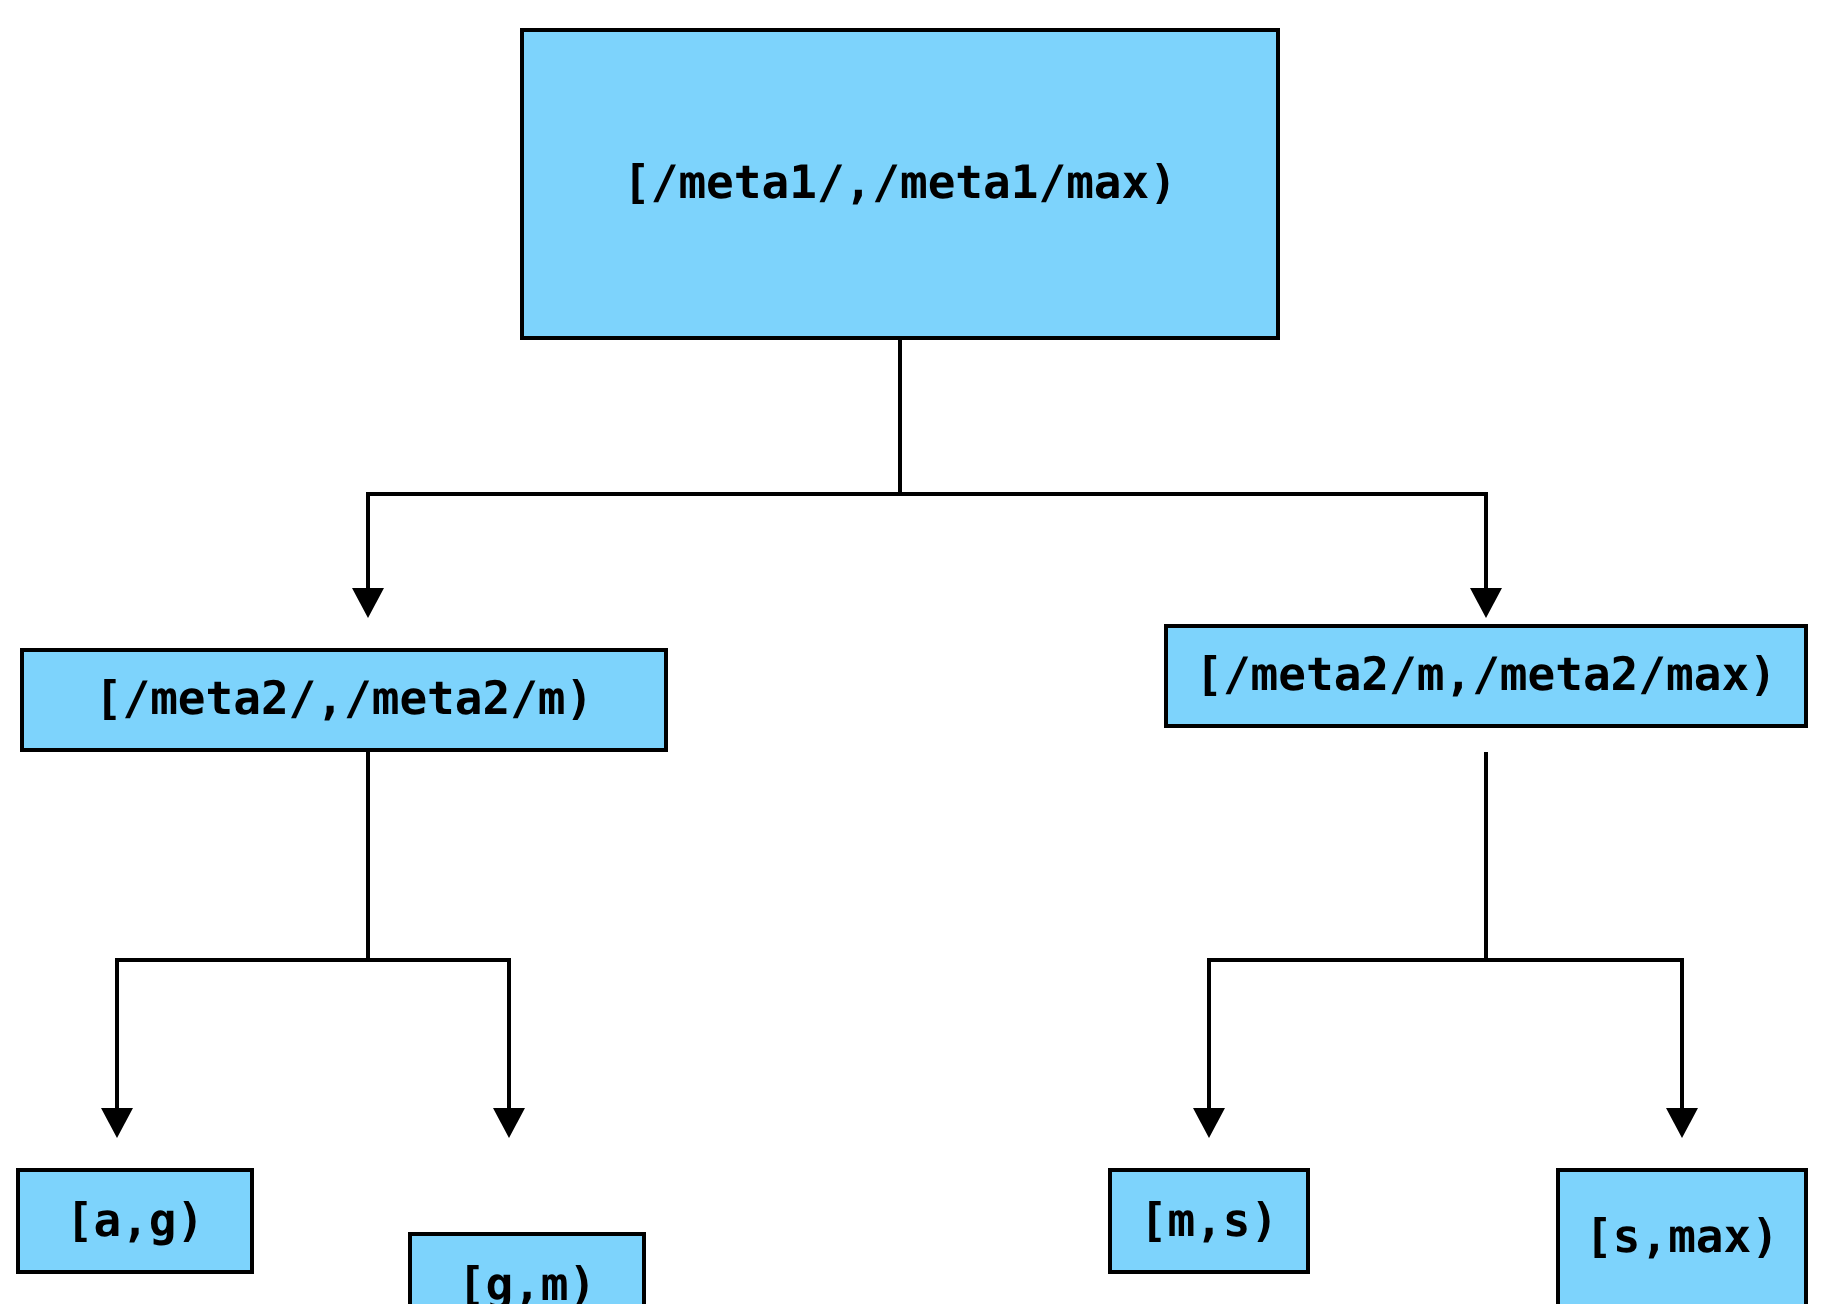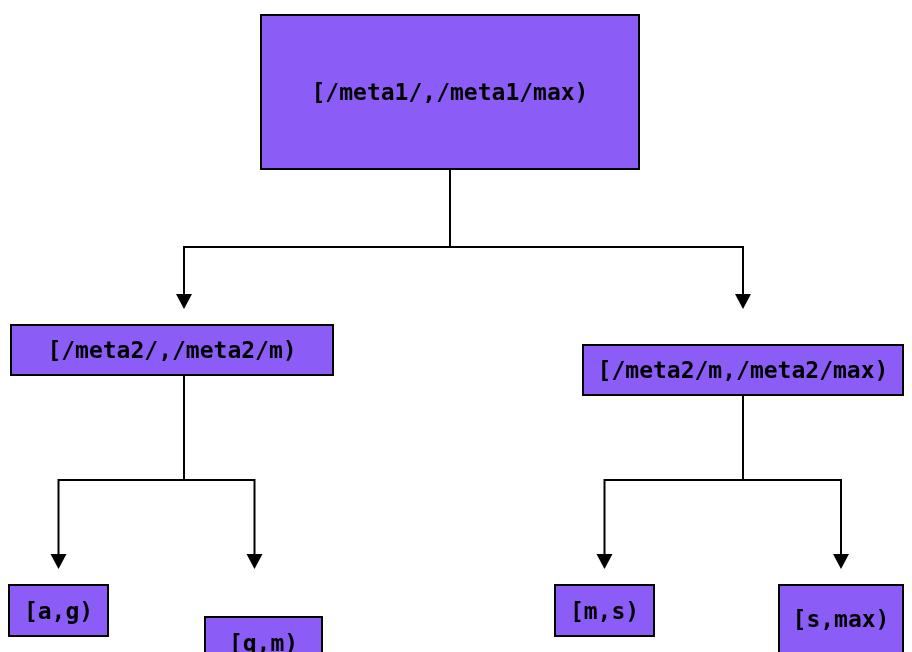--- a/index.html
+++ b/index.html
@@ -19,21 +19,21 @@
     position: absolute;
     left: 0;
     top: 0;
     width: 912px;
     height: 652px;
   }
   .node {
     position: absolute;
     box-sizing: border-box;
     border: 2px solid #000000;
-    background: #8b5cf6;
+    background: #7dd3fc;
     display: flex;
     align-items: center;
     justify-content: center;
     font-size: 23px;
     font-weight: bold;
     color: #000000;
     white-space: pre;
   }
 </style>
 </head>
@@ -50,18 +50,18 @@
       <polyline points="184,376 184,480 254.5,480 254.5,554" fill="none" stroke="#000000" stroke-width="2"></polyline>
       <polygon points="246.5,554 262.5,554 254.5,569" fill="#000000"></polygon>
       <polyline points="743,376 743,480 604.5,480 604.5,554" fill="none" stroke="#000000" stroke-width="2"></polyline>
       <polygon points="596.5,554 612.5,554 604.5,569" fill="#000000"></polygon>
       <polyline points="743,376 743,480 841,480 841,554" fill="none" stroke="#000000" stroke-width="2"></polyline>
       <polygon points="833,554 849,554 841,569" fill="#000000"></polygon>
     </svg>
 
   <div class="node" style="left: 260px; top: 14px; width: 380px; height: 156px;">[/meta1/,/meta1/max)</div>
   <div class="node" style="left: 10px; top: 324px; width: 324px; height: 52px;">[/meta2/,/meta2/m)</div>
-  <div class="node" style="left: 582px; top: 344px; width: 322px; height: 52px;">[/meta2/m,/meta2/max)</div>
-  <div class="node" style="left: 8px; top: 584px; width: 101px; height: 53px;">[a,g)</div>
+  <div class="node" style="left: 582px; top: 312px; width: 322px; height: 52px;">[/meta2/m,/meta2/max)</div>
+  <div class="node" style="left: 8px; top: 584px; width: 119px; height: 53px;">[a,g)</div>
   <div class="node" style="left: 204px; top: 616px; width: 119px; height: 53px;">[g,m)</div>
   <div class="node" style="left: 554px; top: 584px; width: 101px; height: 53px;">[m,s)</div>
   <div class="node" style="left: 778px; top: 584px; width: 126px; height: 70px;">[s,max)</div>
 </div>
 
 </body></html>

